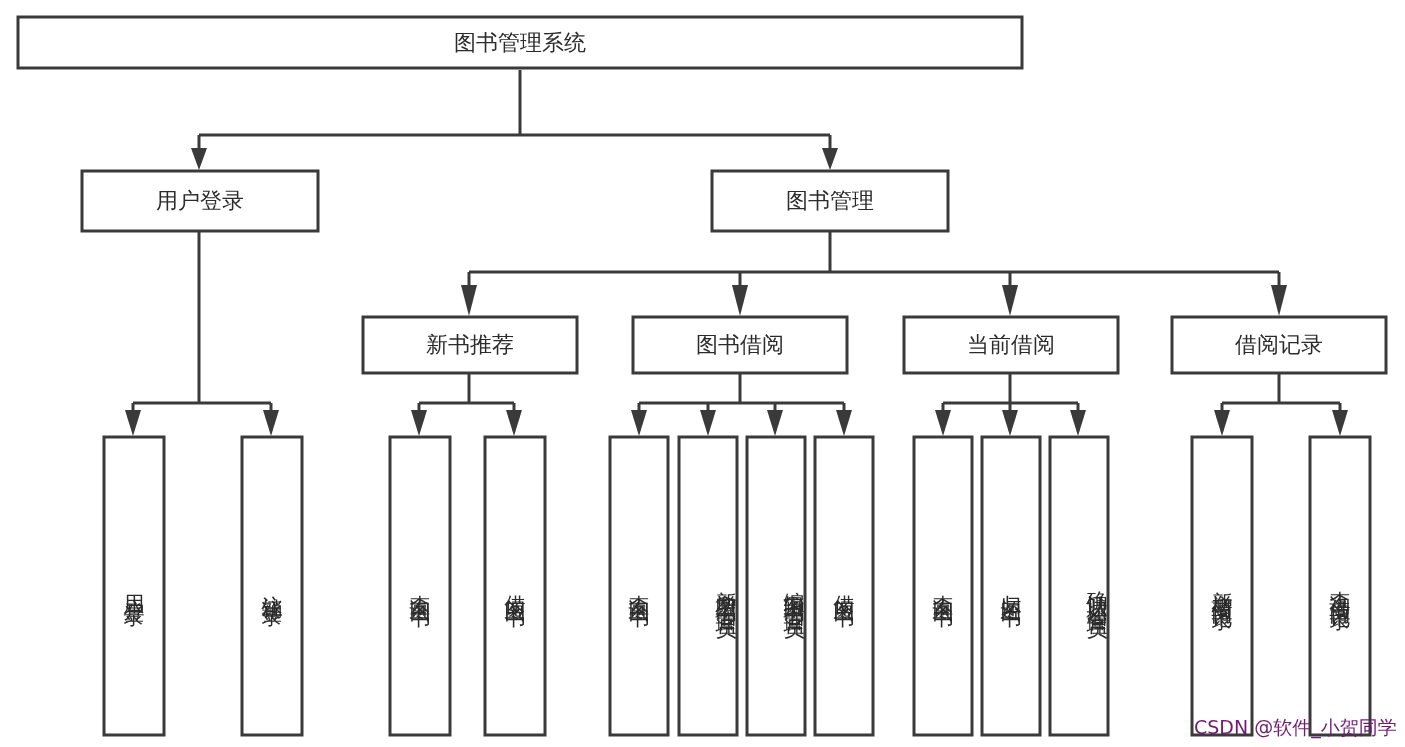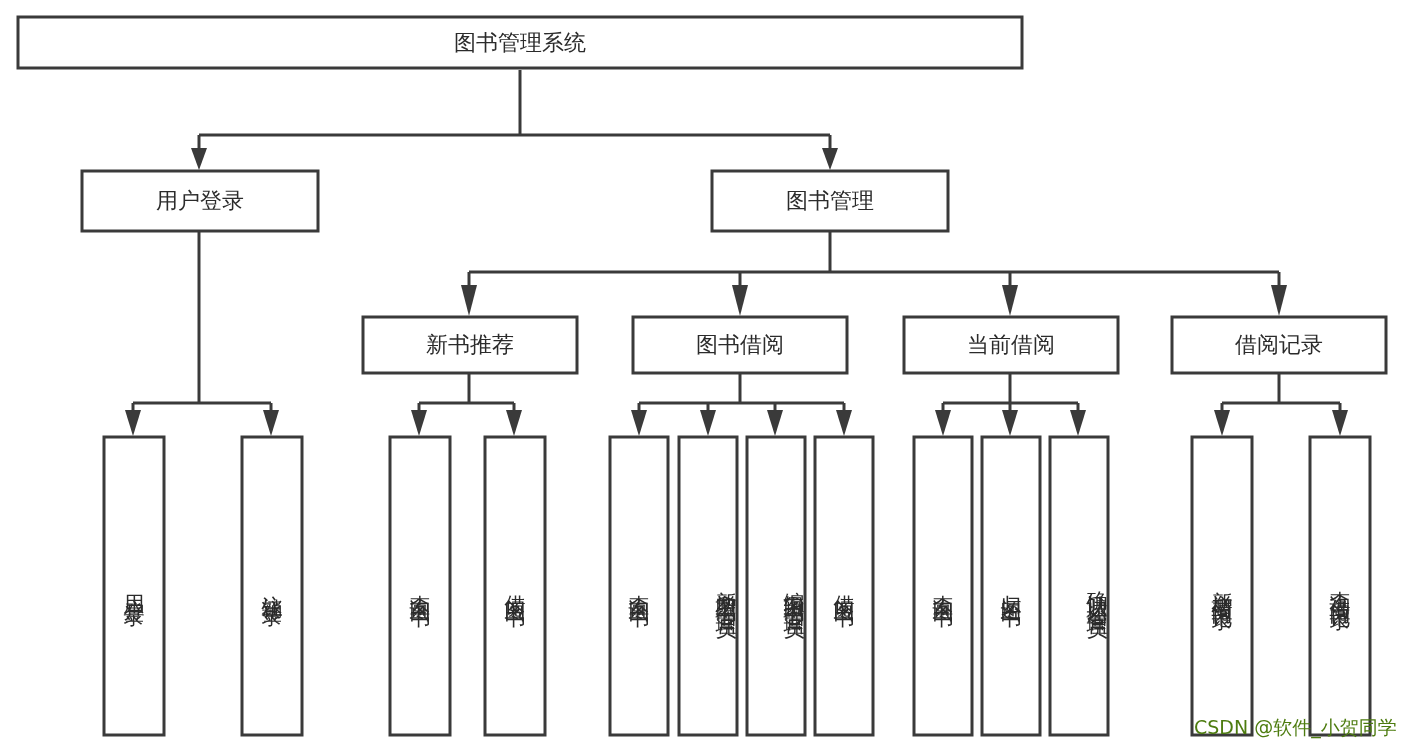--- a/index.html
+++ b/index.html
@@ -63,21 +63,21 @@
     display: flex;
     align-items: center;
     justify-content: center;
     pointer-events: none;
     user-select: none;
   }
   .watermark {
     position: absolute;
     font-family: "DejaVu Sans", "Liberation Sans", sans-serif;
     font-size: 19px;
-    color: #4d7c0f;
+    color: #701a75;
     white-space: nowrap;
     user-select: none;
   }
 </style>
 </head>
 <body>
 
 <div id="diagram-root">
 
   <svg class="diagram-canvas" viewBox="0 0 1405 747" xmlns="http://www.w3.org/2000/svg">

